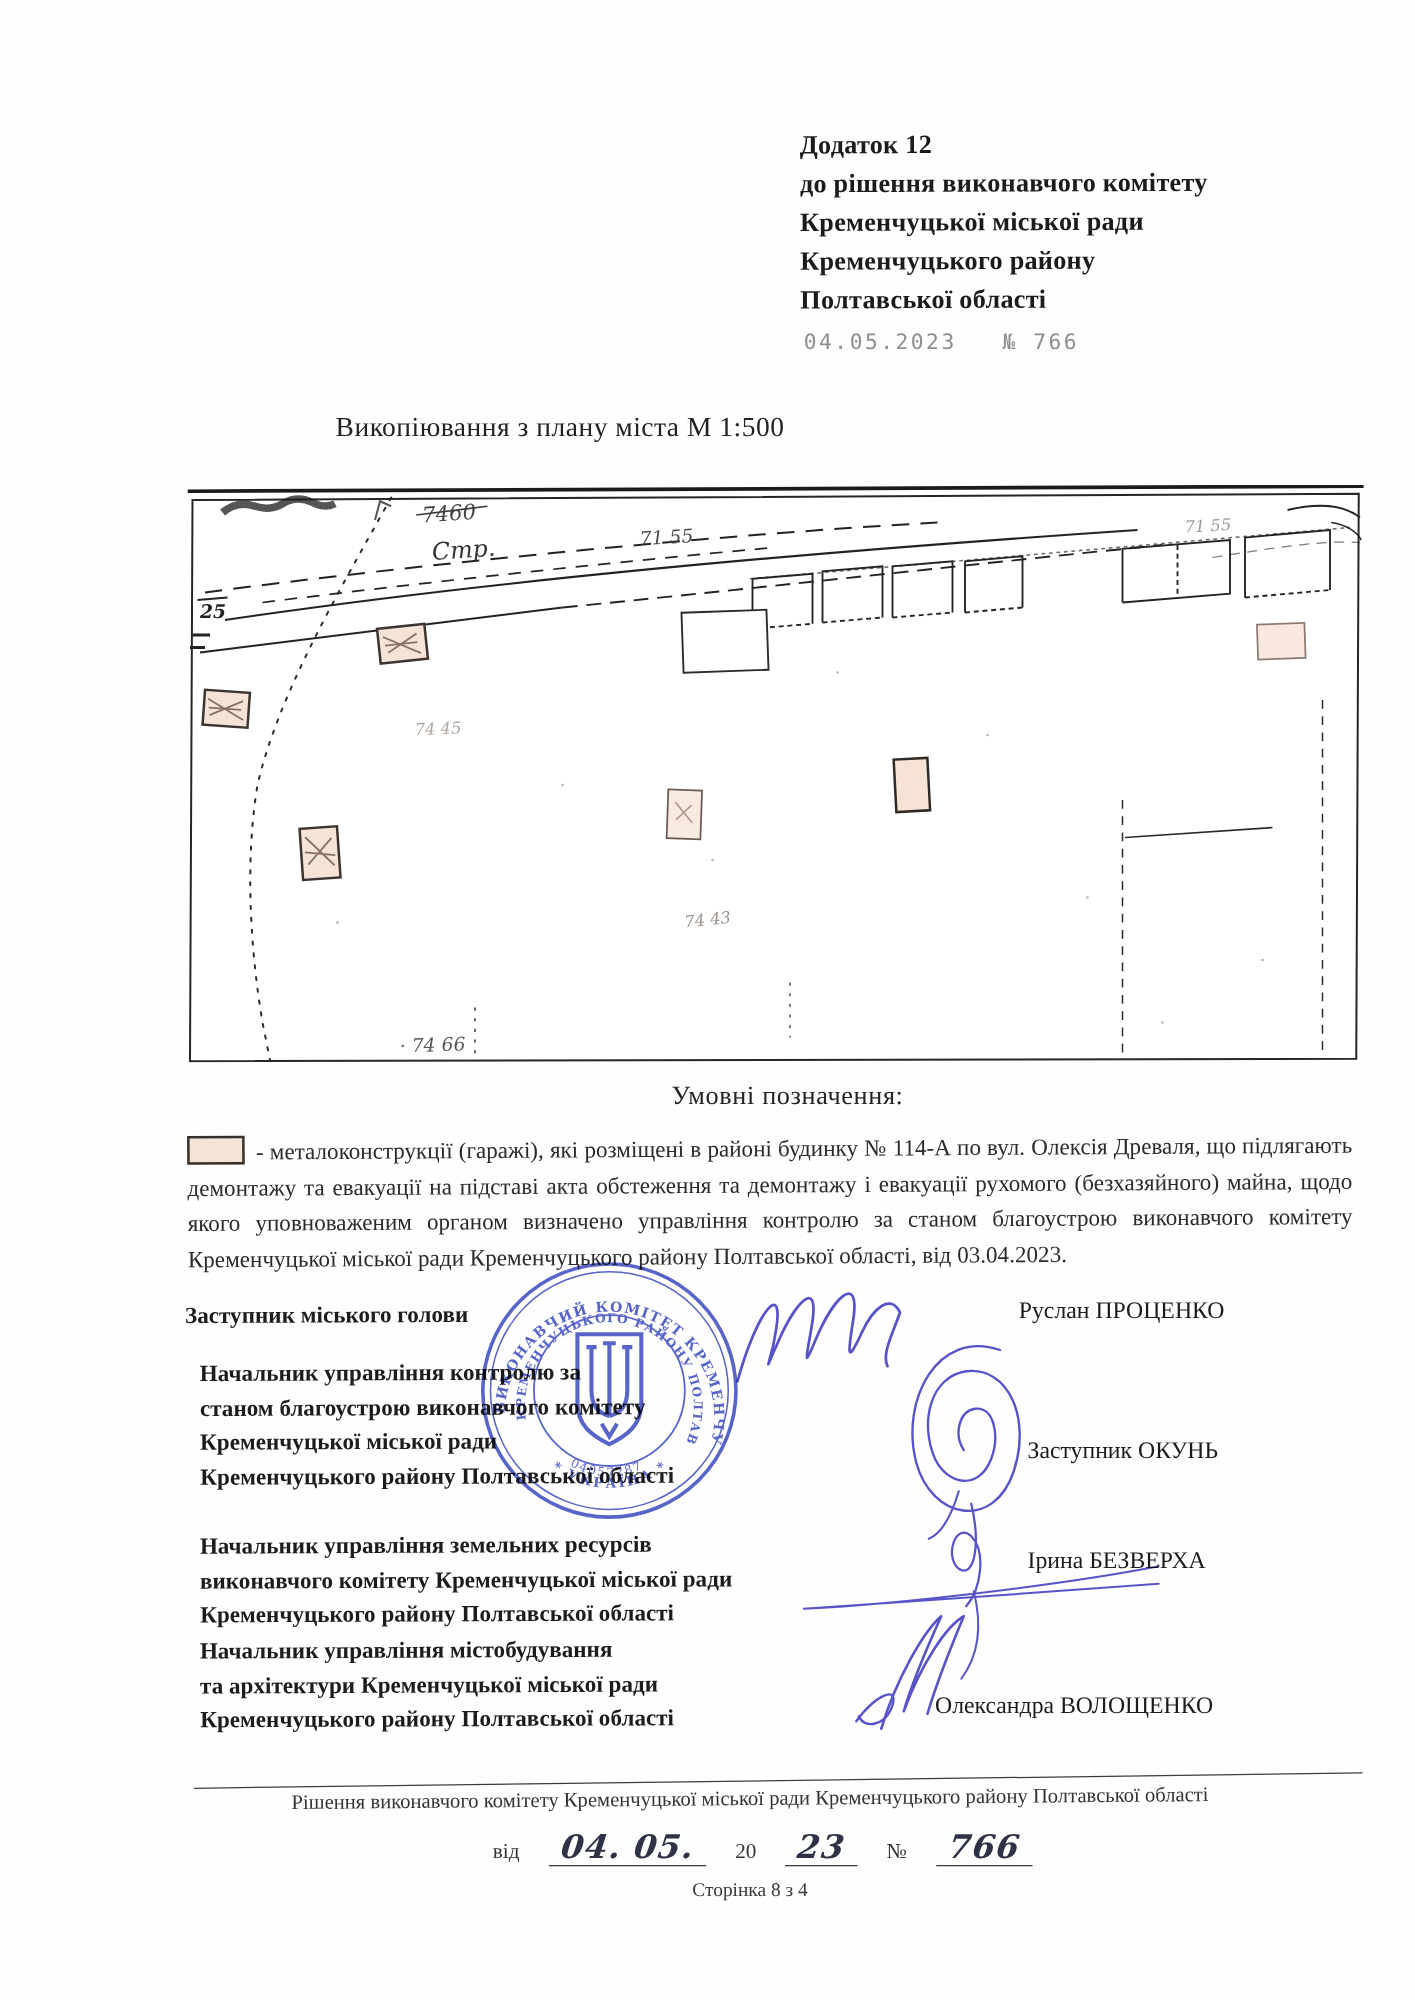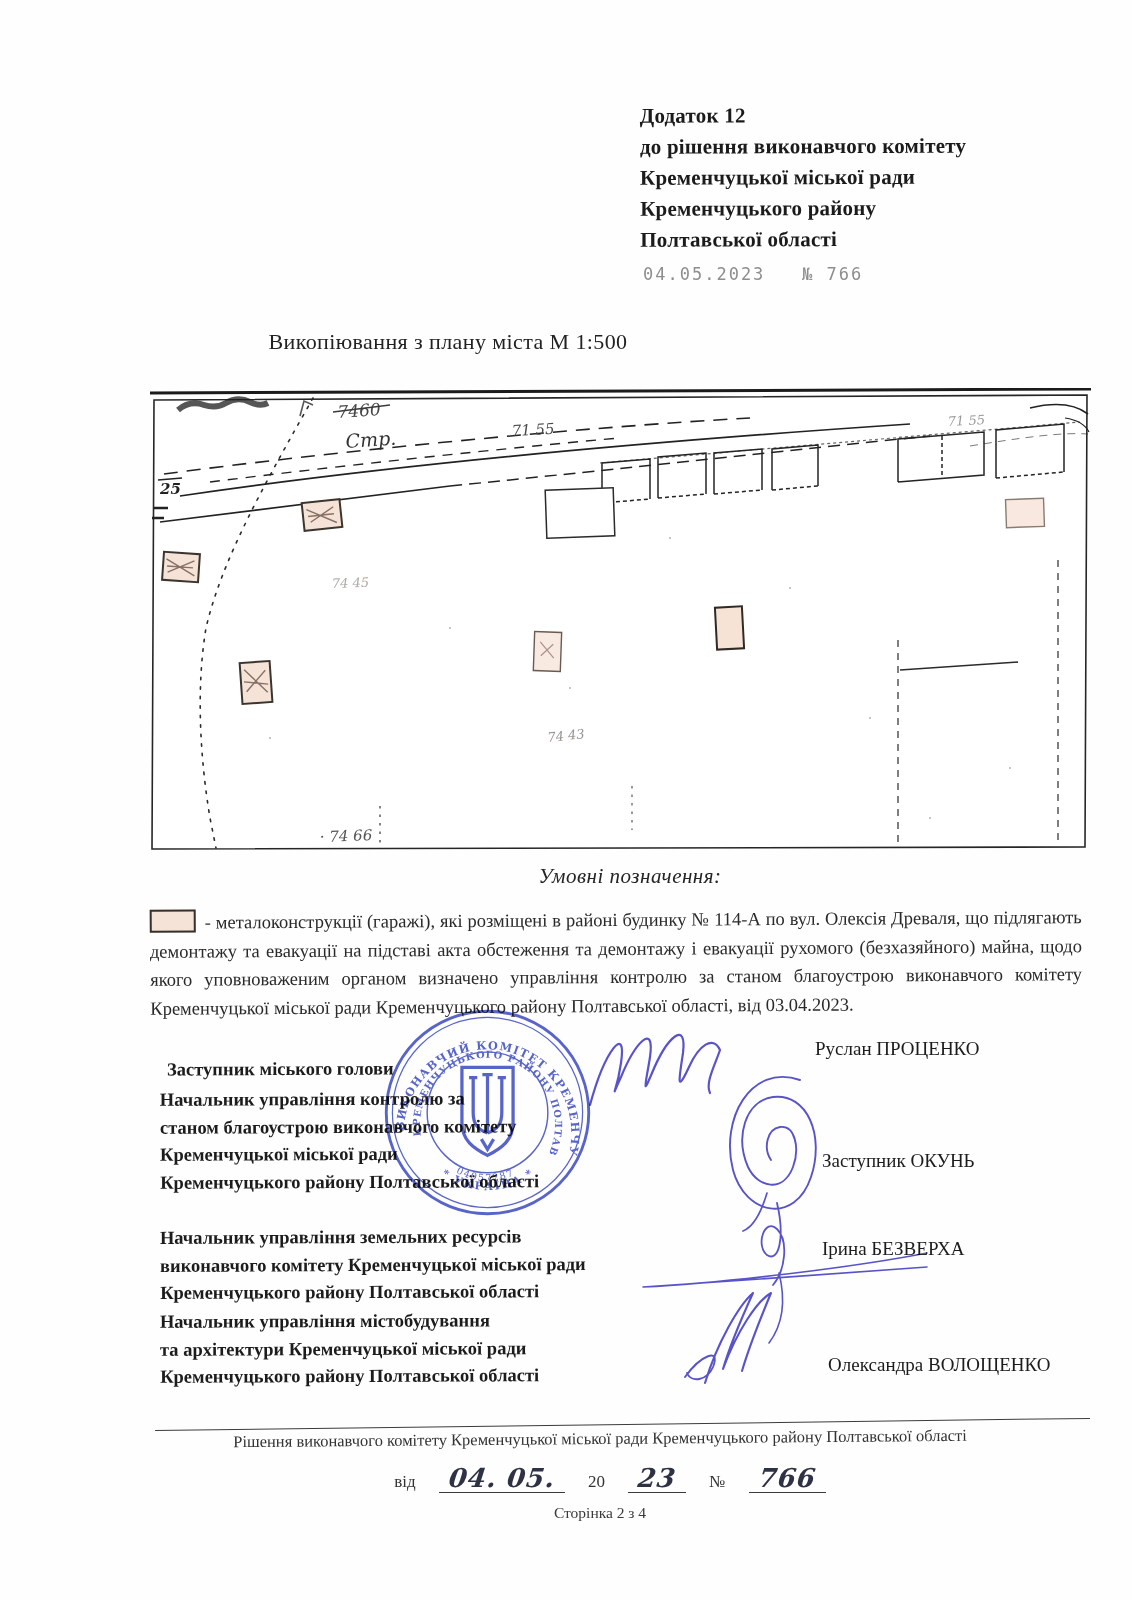--- a/index.html
+++ b/index.html
@@ -24,21 +24,21 @@
   
   .title{
     left:0;top:329px;width:896px;text-align:center;
     font-size:22px;color:#222;letter-spacing:.4px;
   }
   
   .map{left:150px;top:388px;}
   
   .legend-h{
     left:130px;top:864px;width:1000px;text-align:center;
-    font-size:21px;color:#242424;letter-spacing:.5px;font-style:italic;
+    font-size:21px;color:#242424;letter-spacing:.5px;
   }
   .legend-p{
     left:150px;top:906px;width:932px;
     font-size:18.5px;line-height:28.5px;text-align:justify;
     color:#2a2a2a;transform:rotate(-.35deg);
   }
   .sym{
     display:inline-block;width:42px;height:19px;
     background:#f6e3d8;border:2.4px solid #35302b;
     margin-right:9px;vertical-align:-4px;
@@ -191,38 +191,38 @@
     <circle cx="780" cy="430" r="1"></circle>
       <circle cx="420" cy="300" r="1"></circle>
   </g>
 </svg>
 
 <div class="abs legend-h">Умовні позначення:</div>
 <div class="abs legend-p">
   <span class="sym"></span><span>- металоконструкції (гаражі), які розміщені в районі будинку № 114-А по вул. Олексія Древаля, що підлягають демонтажу та евакуації на підставі акта обстеження та демонтажу і евакуації рухомого (безхазяйного) майна, щодо якого уповноваженим органом визначено управління контролю за станом благоустрою виконавчого комітету Кременчуцької міської ради Кременчуцького району Полтавської області, від 03.04.2023.</span>
 </div>
 
-<div class="abs sig-title" style="left:167px;top:1040px;margin-top:16px;">Заступник міського голови</div>
+<div class="abs sig-title" style="left:148px;top:1040px;">Заступник міського голови</div>
 <div class="abs sig-name" style="left:815px;top:1038px;">Руслан ПРОЦЕНКО</div>
 
 <div class="abs sig-title" style="left:160px;top:1086px;">Начальник управління контролю за
 станом благоустрою виконавчого комітету
 Кременчуцької міської ради
 Кременчуцького району Полтавської області</div>
 <div class="abs sig-name" style="left:822px;top:1150px;">Заступник ОКУНЬ</div>
 
 <div class="abs sig-title" style="left:160px;top:1224px;">Начальник управління земельних ресурсів
 виконавчого комітету Кременчуцької міської ради
 Кременчуцького району Полтавської області</div>
 <div class="abs sig-name" style="left:822px;top:1238px;">Ірина БЕЗВЕРХА</div>
 
 <div class="abs sig-title" style="left:160px;top:1308px;">Начальник управління містобудування
 та архітектури Кременчуцької міської ради
 Кременчуцького району Полтавської області</div>
-<div class="abs sig-name" style="left:828px;top:1322px;margin-top:32px;">Олександра ВОЛОЩЕНКО</div>
+<div class="abs sig-name" style="left:748px;top:1322px;margin-top:32px;">Олександра ВОЛОЩЕНКО</div>
 
 <svg class="abs stamp" width="225" height="225" viewBox="0 0 220 220">
   <defs>
     <path id="arcOuter" d="M 31.5,152 A 82,82 0 1 1 188.5,152" fill="none"></path>
     <path id="arcInner" d="M 50,148 A 66,66 0 1 1 170,148" fill="none"></path>
     <path id="arcCountry" d="M 61,166 A 76,76 0 0 0 159,166" fill="none"></path>
     <path id="arcCode" d="M 68,158 A 60,60 0 0 0 152,158" fill="none"></path>
   </defs>
   <g stroke="#3a49c0" fill="none">
     <circle cx="110" cy="108" r="99" stroke-width="2.8"></circle>
@@ -271,13 +271,13 @@
 
 <div class="abs fdr">
   <span class="printed">від</span>
   <span class="hw-wrap"><span class="hw">04. 05.</span></span>
   <span class="printed">20</span>
   <span class="hw-wrap"><span class="hw">23</span></span>
   <span class="printed">№</span>
   <span class="hw-wrap"><span class="hw">766</span></span>
 </div>
 
-<div class="abs pagep">Сторінка 2 з 4</div>
+<div class="abs pagep">Сторінка 8 з 4</div>
 
 </body></html>

